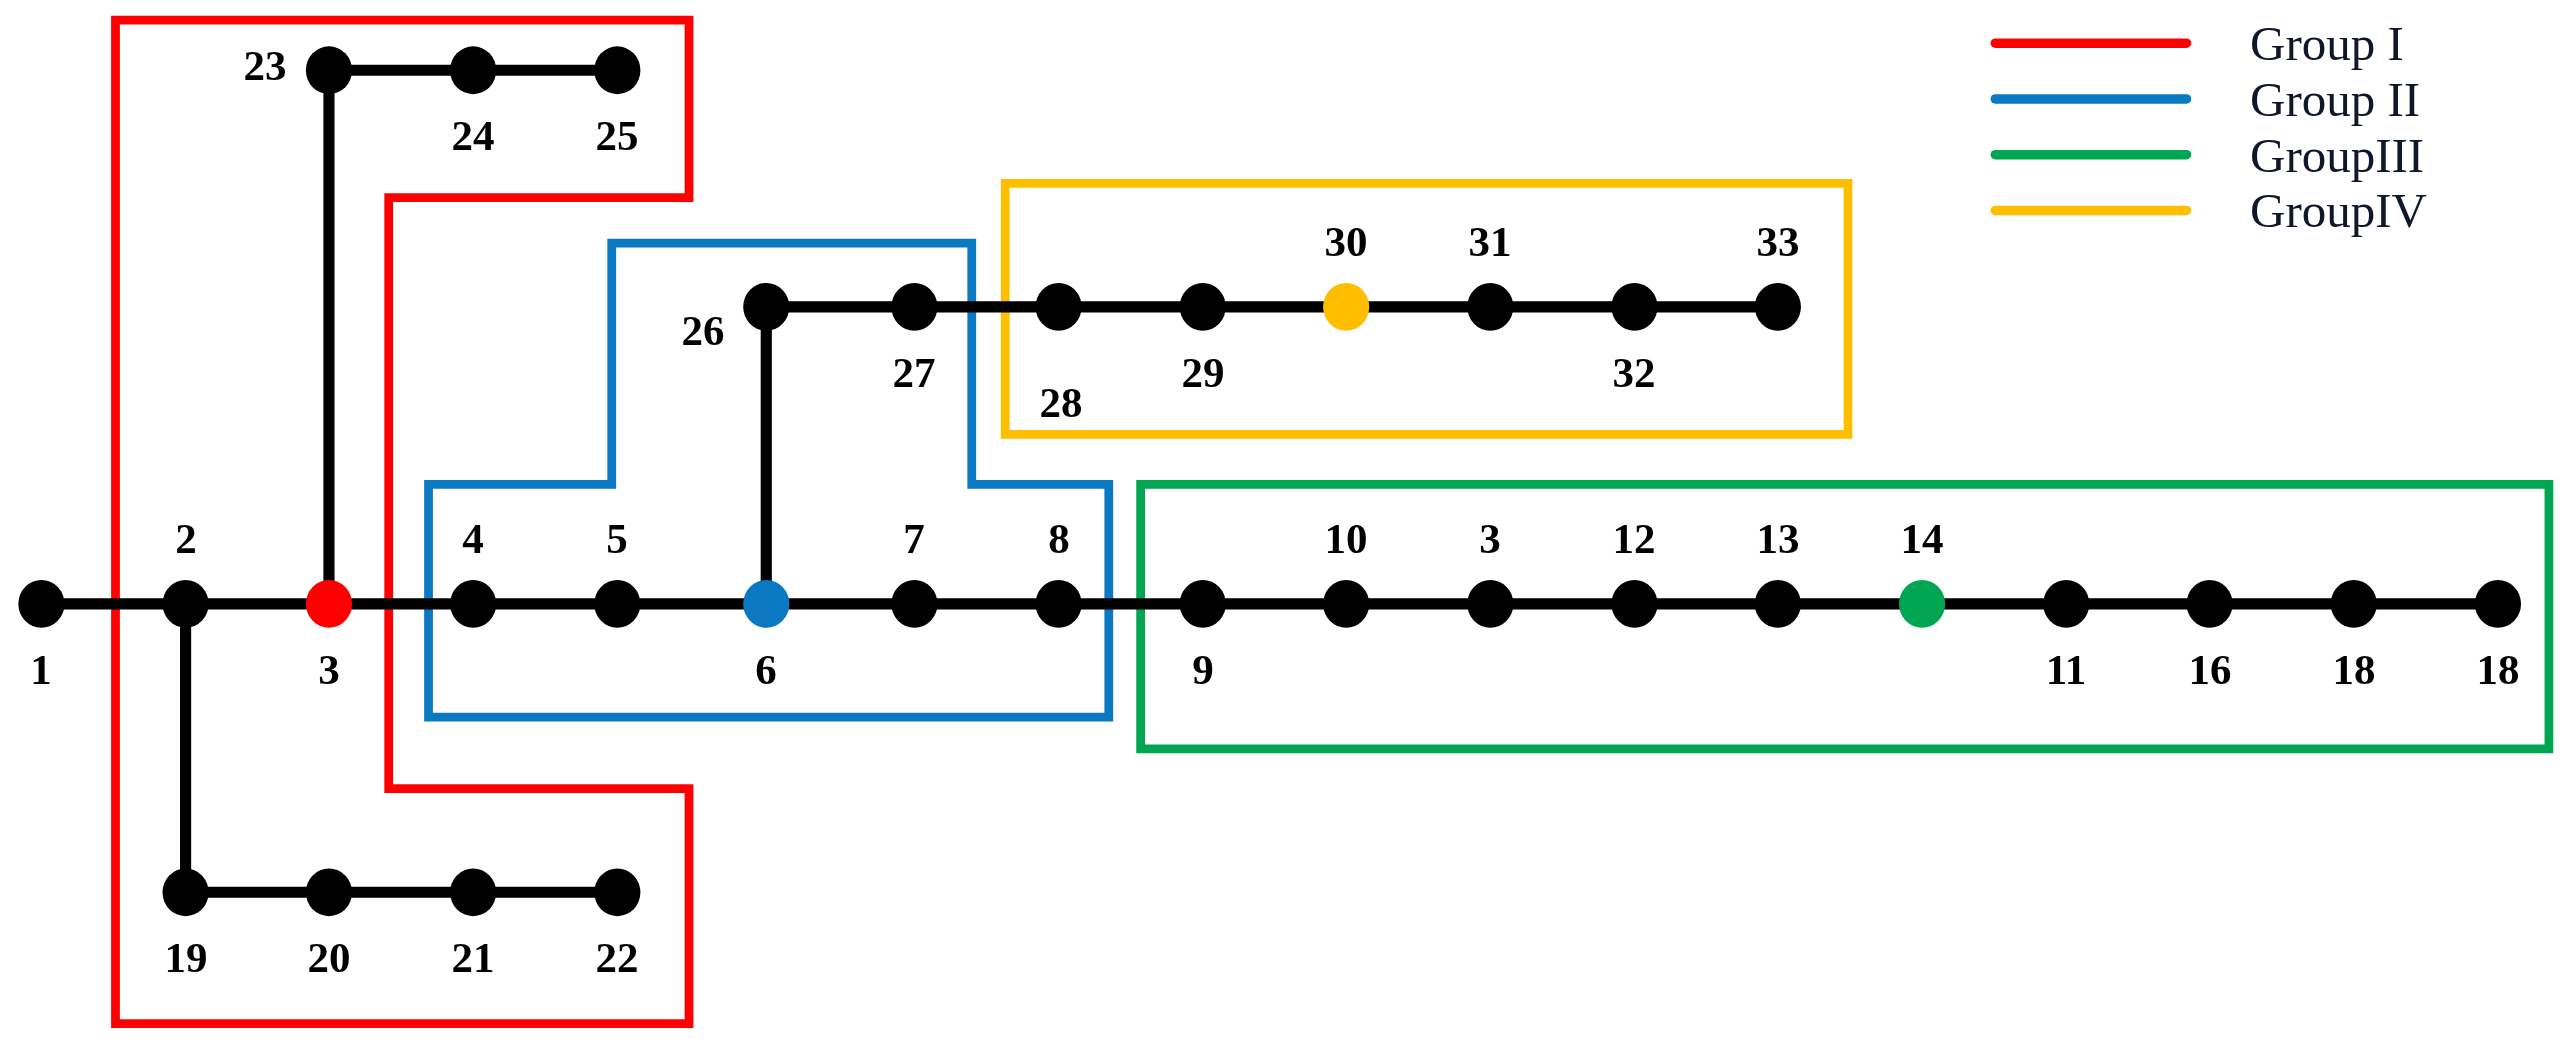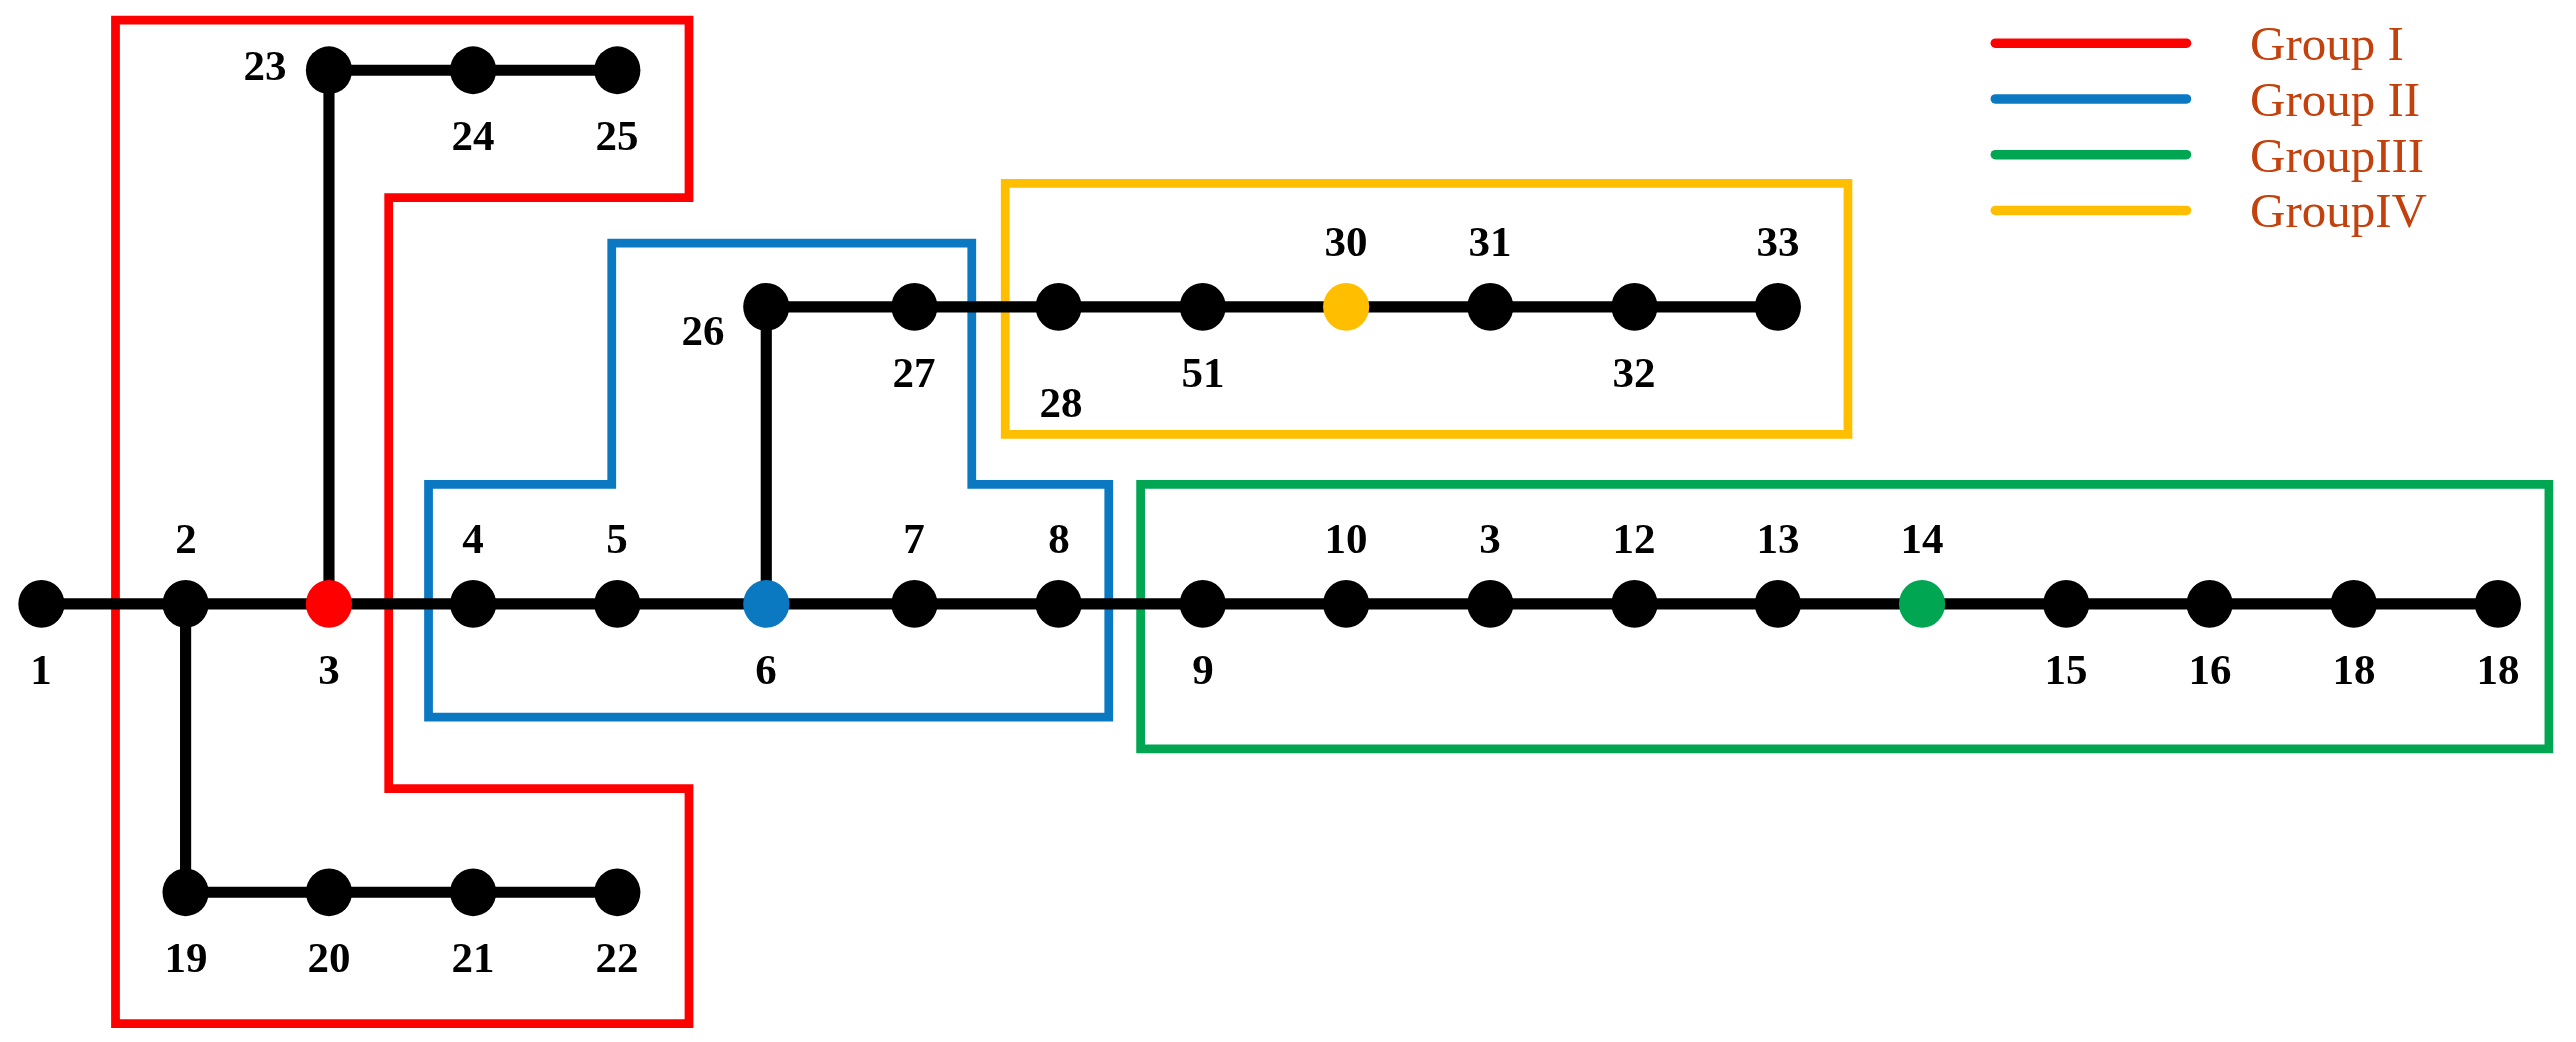--- a/index.html
+++ b/index.html
@@ -3,21 +3,21 @@
 <meta charset="utf-8">
 <style>
   html,body{margin:0;padding:0;background:#fff;}
   #stage{position:relative;width:2576px;height:1043px;background:#ffffff;
          font-family:"Liberation Serif","DejaVu Serif",serif;overflow:hidden;}
   #svgroot{position:absolute;left:0;top:0;width:2576px;height:1043px;}
   .nodelabel{position:absolute;font-family:"Liberation Serif","DejaVu Serif",serif;
              font-weight:700;font-size:43px;color:#000;line-height:1;
              transform:translate(-50%,-50%);white-space:nowrap;}
   .legendlabel{position:absolute;font-family:"Liberation Serif","DejaVu Serif",serif;
-               font-weight:400;font-size:49px;color:#c2410c;line-height:1;
+               font-weight:400;font-size:49px;color:#0f172a;line-height:1;
                transform:translateY(-50%);white-space:nowrap;}
 </style>
 </head>
 <body>
 
 <div id="stage">
   <svg id="svgroot" viewBox="0 0 3234 1309">
     <g id="group-outlines">
         <path d="M 145 25 L 865 25 L 865 248 L 488 248 L 488 990 L 865 990 L 865 1285 L 145 1285 Z" fill="none" stroke="#ff0000" stroke-width="11" stroke-linejoin="miter"></path>
         <path d="M 538 608 L 768 608 L 768 305 L 1220 305 L 1220 608 L 1392 608 L 1392 900 L 538 900 Z" fill="none" stroke="#0b78c2" stroke-width="11" stroke-linejoin="miter"></path>
@@ -108,35 +108,35 @@
       <div class="nodelabel" style="left: 617px; top: 538px;">5</div>
       <div class="nodelabel" style="left: 766px; top: 669px;">6</div>
       <div class="nodelabel" style="left: 914px; top: 538px;">7</div>
       <div class="nodelabel" style="left: 1059px; top: 538px;">8</div>
       <div class="nodelabel" style="left: 1203px; top: 669px;">9</div>
       <div class="nodelabel" style="left: 1346px; top: 538px;">10</div>
       <div class="nodelabel" style="left: 1490px; top: 538px;">3</div>
       <div class="nodelabel" style="left: 1634px; top: 538px;">12</div>
       <div class="nodelabel" style="left: 1778px; top: 538px;">13</div>
       <div class="nodelabel" style="left: 1922px; top: 538px;">14</div>
-      <div class="nodelabel" style="left: 2066px; top: 669px;">15</div>
+      <div class="nodelabel" style="left: 2066px; top: 669px;">11</div>
       <div class="nodelabel" style="left: 2210px; top: 669px;">16</div>
       <div class="nodelabel" style="left: 2354px; top: 669px;">18</div>
       <div class="nodelabel" style="left: 2498px; top: 669px;">18</div>
       <div class="nodelabel" style="left: 186px; top: 957px;">19</div>
       <div class="nodelabel" style="left: 329px; top: 957px;">20</div>
       <div class="nodelabel" style="left: 473px; top: 957px;">21</div>
       <div class="nodelabel" style="left: 617px; top: 957px;">22</div>
       <div class="nodelabel" style="left: 265px; top: 65px;">23</div>
       <div class="nodelabel" style="left: 473px; top: 135px;">24</div>
       <div class="nodelabel" style="left: 617px; top: 135px;">25</div>
       <div class="nodelabel" style="left: 703px; top: 302px; margin-top: 28px;">26</div>
       <div class="nodelabel" style="left: 914px; top: 372px;">27</div>
       <div class="nodelabel" style="left: 1061px; top: 372px; margin-top: 30px;">28</div>
-      <div class="nodelabel" style="left: 1203px; top: 372px;">51</div>
+      <div class="nodelabel" style="left: 1203px; top: 372px;">29</div>
       <div class="nodelabel" style="left: 1346px; top: 241px;">30</div>
       <div class="nodelabel" style="left: 1490px; top: 241px; text-align: center;">31</div>
       <div class="nodelabel" style="left: 1634px; top: 372px;">32</div>
       <div class="nodelabel" style="left: 1778px; top: 241px;">33</div>
     </div>
   <div id="legend-text-layer">
       <div class="legendlabel" style="left: 2250px; top: 43px;">Group I</div>
       <div class="legendlabel" style="left: 2250px; top: 99px;">Group II</div>
       <div class="legendlabel" style="left: 2250px; top: 155px;">GroupIII</div>
       <div class="legendlabel" style="left: 2250px; top: 210px;">GroupIV</div>

